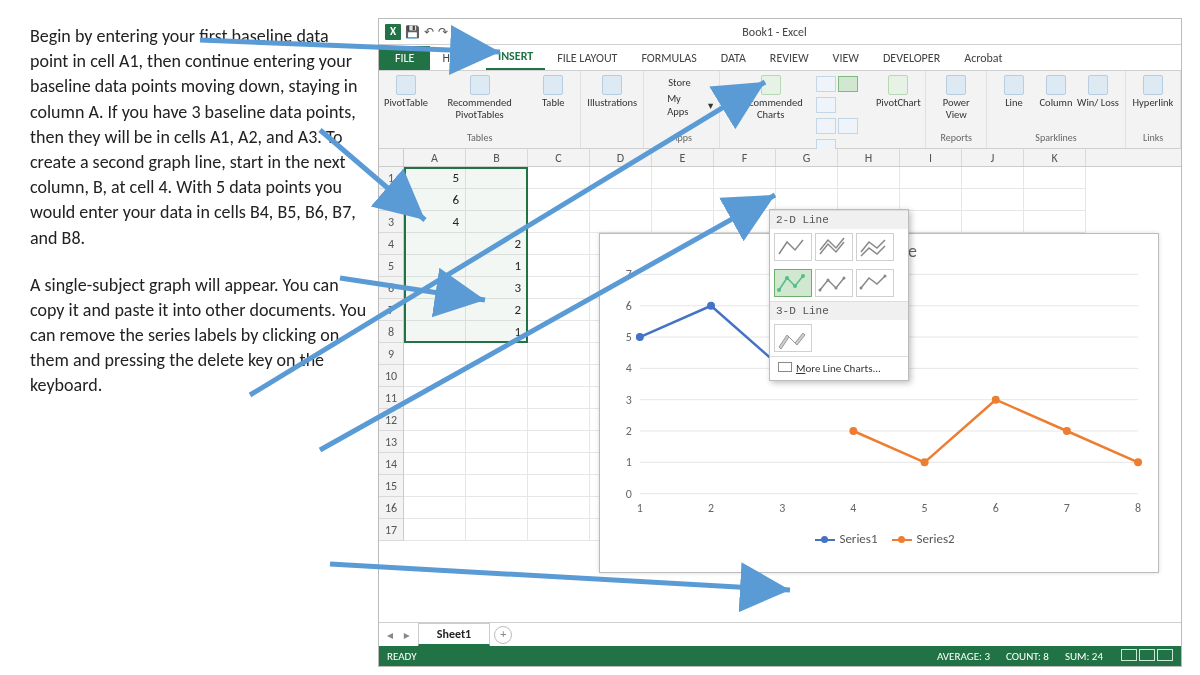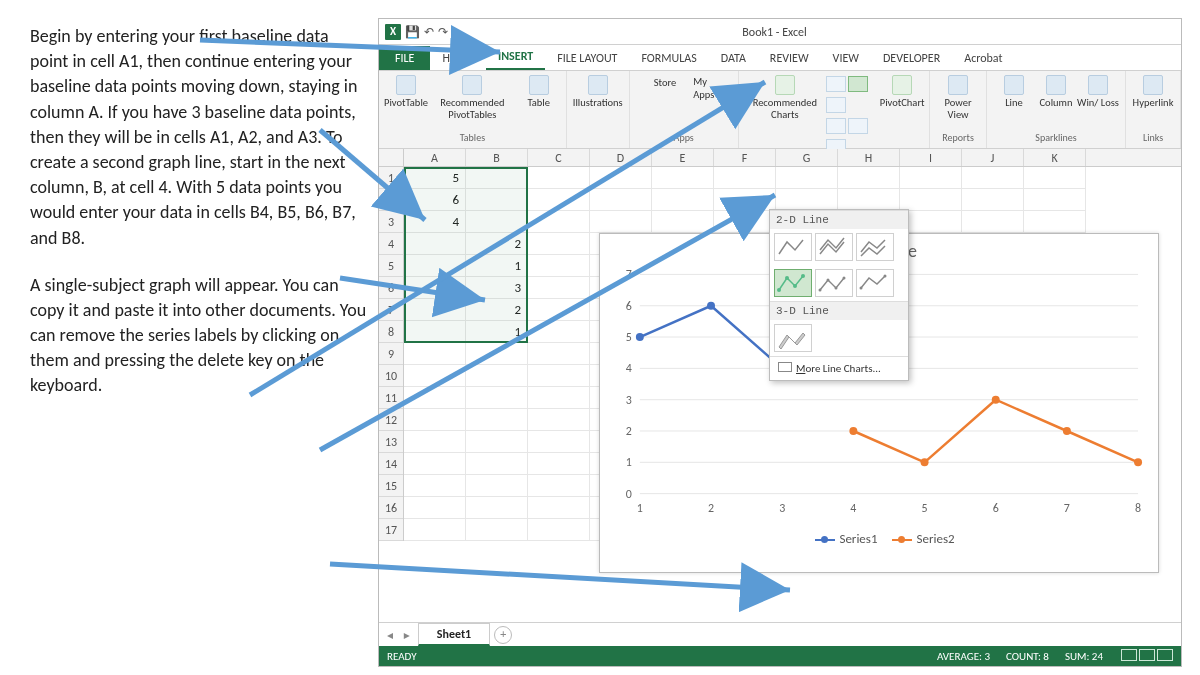--- a/index.html
+++ b/index.html
@@ -142,21 +142,21 @@
     <div class="rgroup">
       <div class="row1">
           <div class="ritem">
             <div class="ri-ic"></div>
             <span>Illustrations</span>
           </div>
         </div>
       <div class="glabel"></div>
     </div>
     <div class="rgroup">
-      <div class="row1" style="flex-direction:row; gap:3px;">
+      <div class="row1" style="flex-direction:column; gap:3px;">
         <div style="display:flex; align-items:center; gap:4px;">
             <div class="ri-ic orange" style="width:14px;height:14px;"></div>
             <span>Store</span>
           </div>
         <div style="display:flex; align-items:center; gap:4px;"><div class="ri-ic blue2" style="width:14px;height:14px;"></div><span>My Apps</span>&nbsp;▾</div>
       </div>
       <div class="glabel">Apps</div>
     </div>
     <div class="rgroup">
       <div class="row1">

